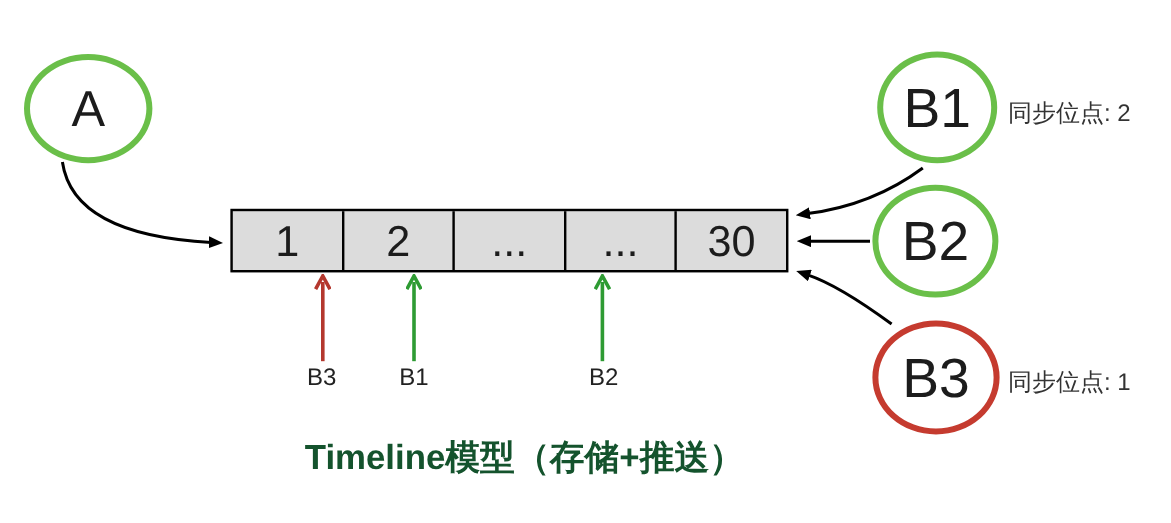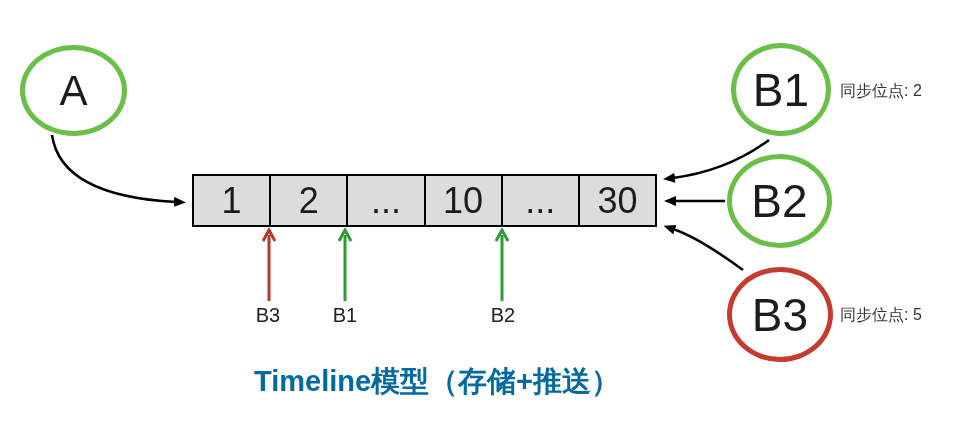--- a/index.html
+++ b/index.html
@@ -21,35 +21,35 @@
   #timeline{
     position:absolute;left:192px;top:174px;width:465px;height:53px;
     display:flex;border:2px solid #000;background:#dcdcdc;box-sizing:border-box;
   }
   .cell{
     flex:1;display:flex;align-items:center;justify-content:center;
     font-size:36px;color:#1c1c1c;border-left:2px solid #000;box-sizing:border-box;
   }
   .cell:first-child{border-left:none;}
   .sync-label{
-    position:absolute;left:840px;font-size:16px;color:#333;white-space:nowrap;
+    position:absolute;left:840px;font-size:20px;color:#333;white-space:nowrap;
   }
   #sync-b1{top:81px;}
   #sync-b2{top:192px;}
   #sync-b3{top:305px;}
   .cursor-label{
     position:absolute;top:304px;transform:translateX(-50%);
     font-size:20px;color:#222;
   }
   #cursor-label-b3{left:268px;}
   #cursor-label-b1{left:345px;}
   #cursor-label-b2{left:503px;}
   #diagram-title{
     position:absolute;left:192px;top:362px;width:490px;text-align:center;
-    font-size:29px;font-weight:bold;color:#0369a1;white-space:nowrap;
+    font-size:29px;font-weight:bold;color:#14532d;white-space:nowrap;
   }
 </style>
 </head>
 <body>
 
 <div id="canvas">
 
   <svg id="arrow-layer" width="976" height="436" viewBox="0 0 976 436" xmlns="http://www.w3.org/2000/svg">
     <defs>
       <marker id="mArrowBlack" viewBox="0 0 12 10" refX="2" refY="5" markerWidth="12" markerHeight="10" orient="auto" markerUnits="userSpaceOnUse">
@@ -81,43 +81,40 @@
     <div class="cell">
         <span>1</span>
       </div>
     <div class="cell">
         <span>2</span>
       </div>
     <div class="cell">
         <span>...</span>
       </div>
     <div class="cell">
-        <span>10</span>
-      </div>
-    <div class="cell">
         <span>...</span>
       </div>
     <div class="cell">
         <span>30</span>
       </div>
   </div>
 
   <div id="node-b1" class="circle green">
     <span>B1</span>
   </div>
   <div id="sync-b1" class="sync-label">同步位点: 2</div>
 
   <div id="node-b2" class="circle green">
     <span>B2</span>
   </div>
 
   <div id="node-b3" class="circle red">
     <span>B3</span>
   </div>
-  <div id="sync-b3" class="sync-label">同步位点: 5</div>
+  <div id="sync-b3" class="sync-label">同步位点: 1</div>
 
   <div id="cursor-label-b3" class="cursor-label">B3</div>
   <div id="cursor-label-b1" class="cursor-label">B1</div>
   <div id="cursor-label-b2" class="cursor-label">B2</div>
 
   <div id="diagram-title">Timeline模型（存储+推送）</div>
 
 </div>
 
 </body></html>

